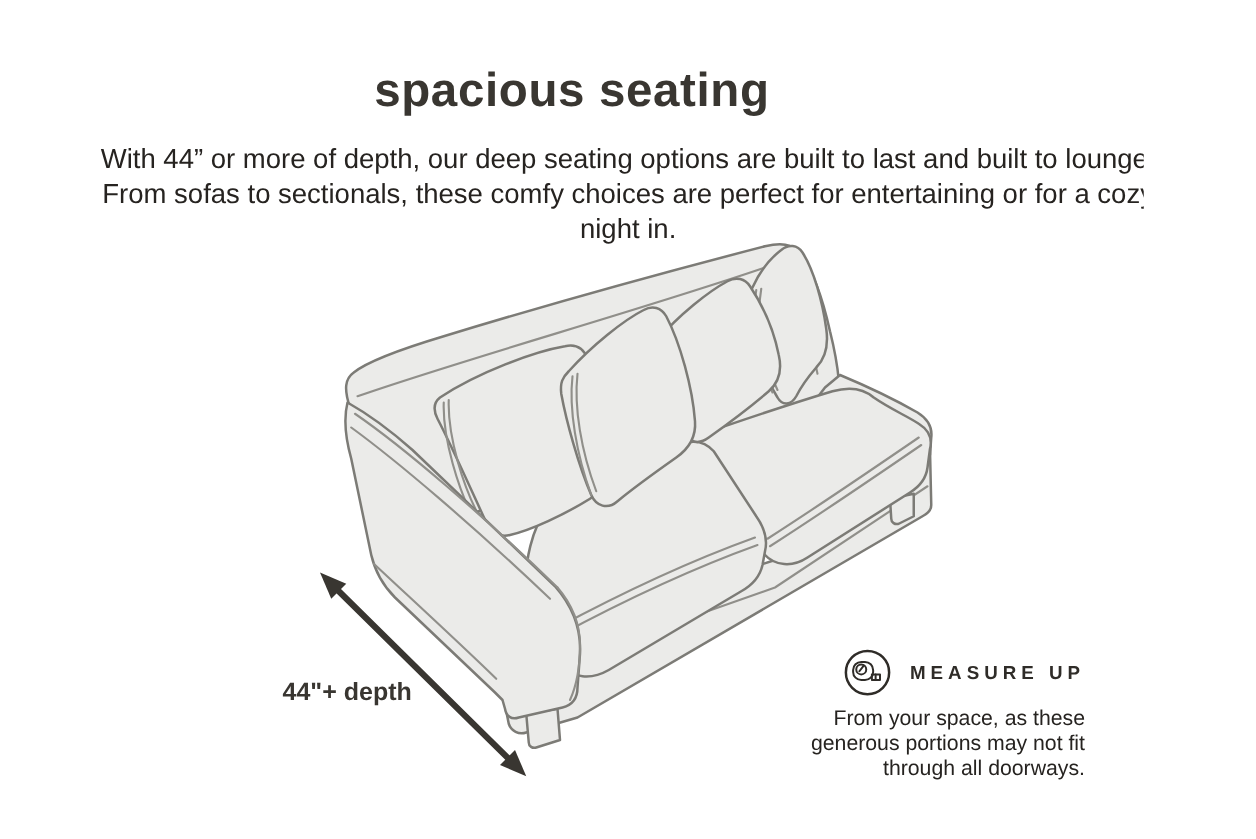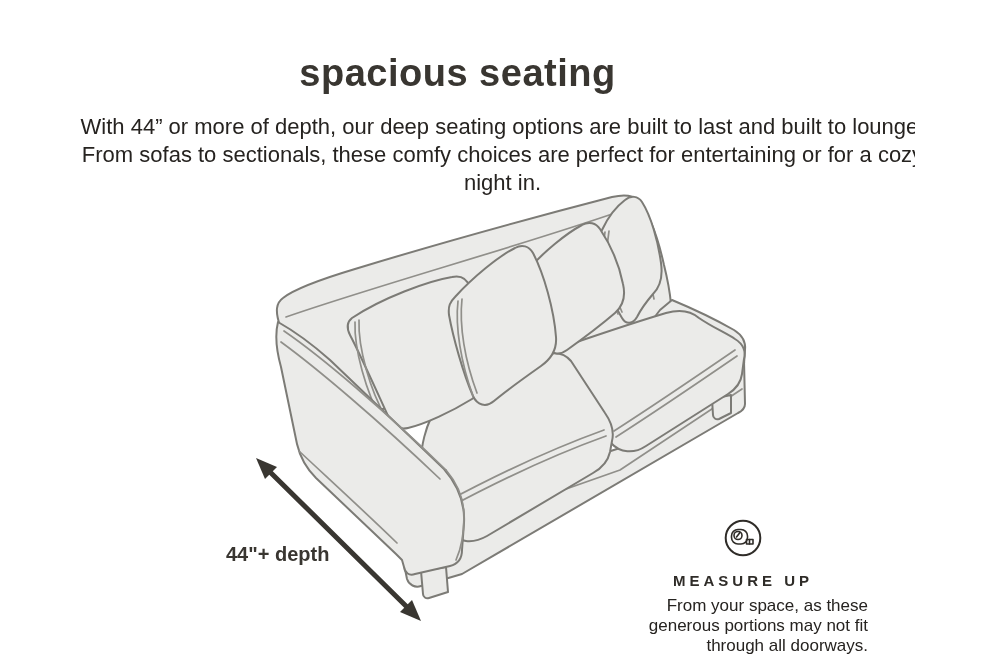--- a/index.html
+++ b/index.html
@@ -51,21 +51,21 @@
   .dim-label{
     position:absolute;left:226px;top:543px;
     font-size:20px;font-weight:700;
     color:var(--title-text);
     white-space:nowrap;
   }
   .measure{
     position:absolute;right:47px;top:518px;width:250px;
   }
   .measure-head{
-    display:flex;align-items:center;justify-content:flex-end;gap:14px;flex-direction:column;
+    display:flex;align-items:center;justify-content:flex-end;gap:14px;
   }
   .tape-icon{display:block;}
   .tape-icon .st{fill:none;stroke:#2f2c28;stroke-width:2;stroke-linejoin:round;stroke-linecap:round;}
   .tape-icon .thin{fill:none;stroke:#2f2c28;stroke-width:1.6;stroke-linejoin:round;stroke-linecap:round;}
   .measure-title{
     font-size:15px;font-weight:700;letter-spacing:4px;
     color:#2f2c28;white-space:nowrap;
   }
   .measure-note{
     margin-top:7px;

